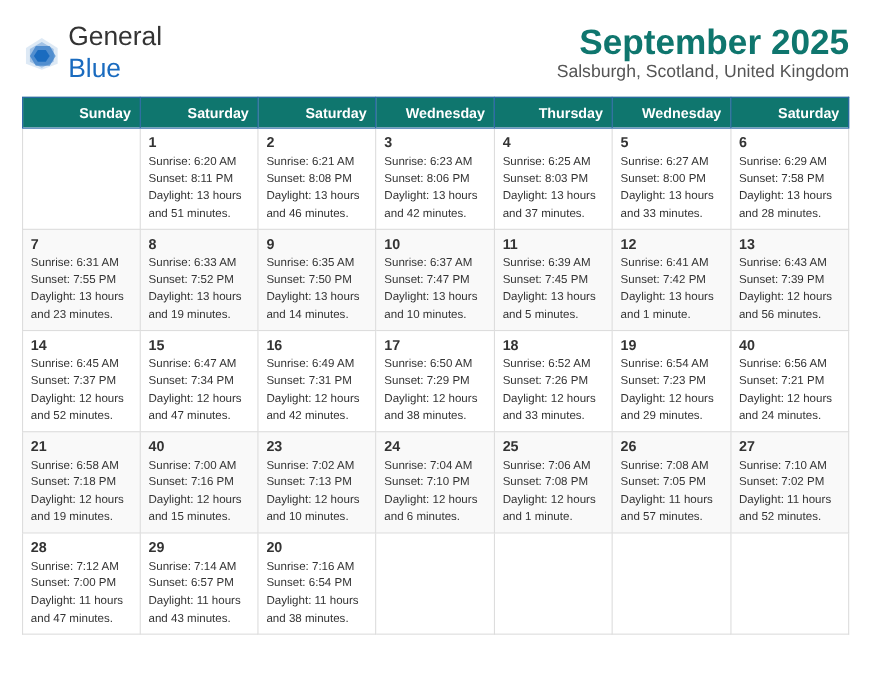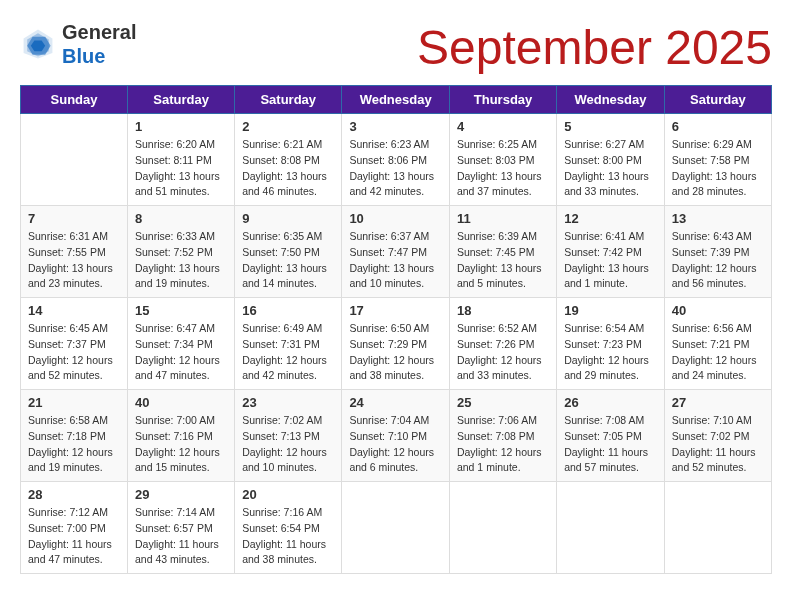--- a/index.html
+++ b/index.html
@@ -15,51 +15,51 @@
       justify-content: space-between;
       align-items: flex-start;
       margin-bottom: 10px;
     }
     .logo {
       display: flex;
       align-items: center;
       gap: 6px;
     }
     .logo-text {
-      font-size: 20px;
-      font-weight: bold;
+      font-size: 24px;
+      font-weight: normal;
       line-height: 1.2;
     }
     .logo-text .general { color: #333; }
     .logo-text .blue { color: #1a6bbf; }
     .logo-icon {
       width: 36px;
       height: 36px;
     }
     .title-block {
       text-align: right;
     }
     .month-title {
-      font-size: 48px;
-      font-weight: normal;
-      color: #b91c1c;
+      font-size: 32px;
+      font-weight: bold;
+      color: #0f766e;
     }
     .location {
       font-size: 16px;
       color: #555;
     }
     .calendar {
       width: 100%;
       border-collapse: collapse;
       border: 1px solid #ccc;
     }
     .calendar th {
-      background-color: #4c1d95;
+      background-color: #0f766e;
       color: #fff;
-      text-align: center;
+      text-align: right;
       padding: 6px 8px;
       font-size: 13px;
       font-weight: bold;
       border: 1px solid #2e69a8;
     }
     .calendar td {
       vertical-align: top;
       padding: 5px 7px;
       border: 1px solid #ddd;
       width: 108px;
@@ -97,20 +97,21 @@
       <polygon points="14,12 28,12 34,22 28,32 14,32 8,22" fill="#1a6bbf" opacity="0.6"></polygon>
       <polygon points="16,16 24,16 28,22 24,28 16,28 12,22" fill="#1a6bbf"></polygon>
     </svg>
     <div class="logo-text">
       <span class="general">General</span><br>
       <span class="blue">Blue</span>
     </div>
   </div>
   <div class="title-block">
     <div class="month-title">September 2025</div>
+    <div class="location">Salsburgh, Scotland, United Kingdom</div>
   </div>
 </div>
 
 <table class="calendar">
   <thead>
     <tr>
     <th>Sunday</th>
         <th>Saturday</th>
         <th>Saturday</th>
         <th>Wednesday</th>

